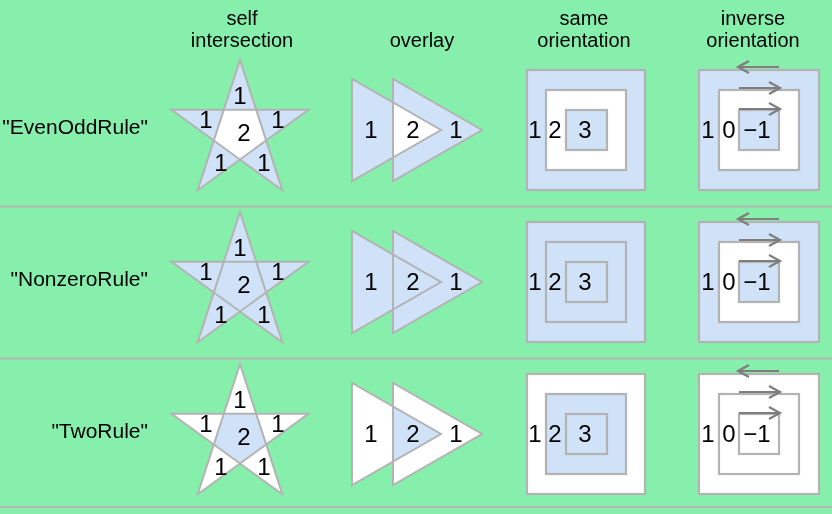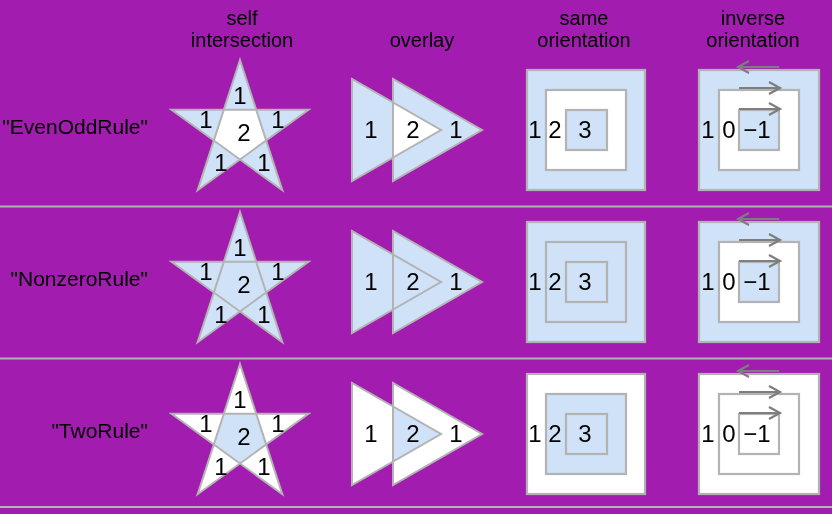--- a/index.html
+++ b/index.html
@@ -1,16 +1,16 @@
 <!DOCTYPE html>
 <html><head>
 <meta charset="utf-8">
 <style>
   html, body { margin: 0; padding: 0; background: #ffffff; }
-  .figure-wrap { width: 832px; height: 514px; background: #a21caf; }
+  .figure-wrap { width: 832px; height: 514px; background: #86efac; }
   svg { display: block; }
   text {
     font-family: "Liberation Sans", "DejaVu Sans", sans-serif;
     fill: #000000;
   }
   .hdr      { font-size: 20px; text-anchor: middle; }
   .rowlabel { font-size: 21px; text-anchor: end; }
   .num      { font-size: 24px; text-anchor: middle; }
   .outline  { fill: none; stroke: #b3b3b3; stroke-width: 2; }
   .region   { stroke: none; }

